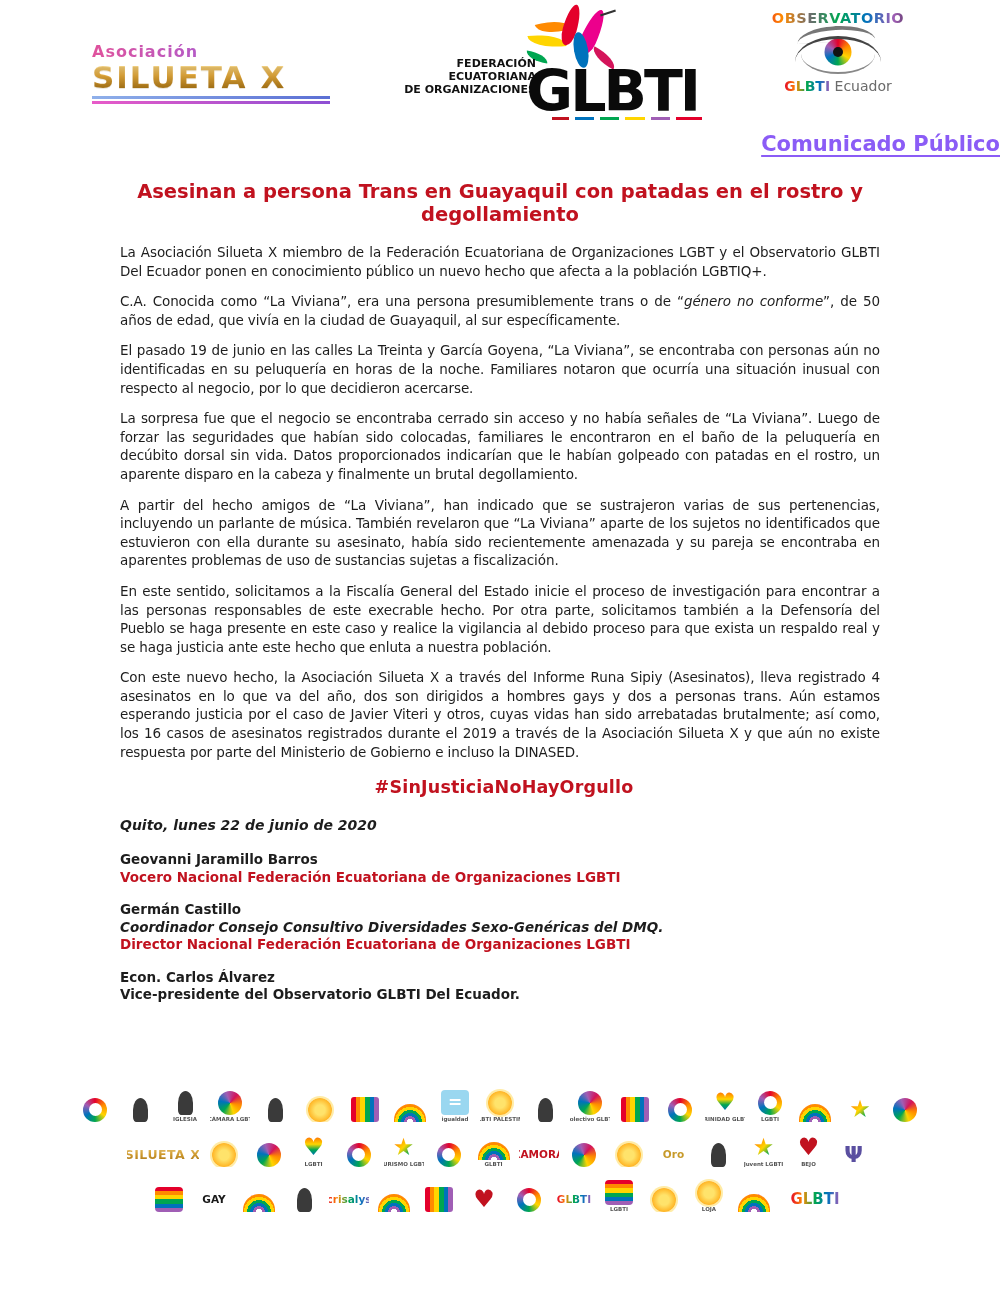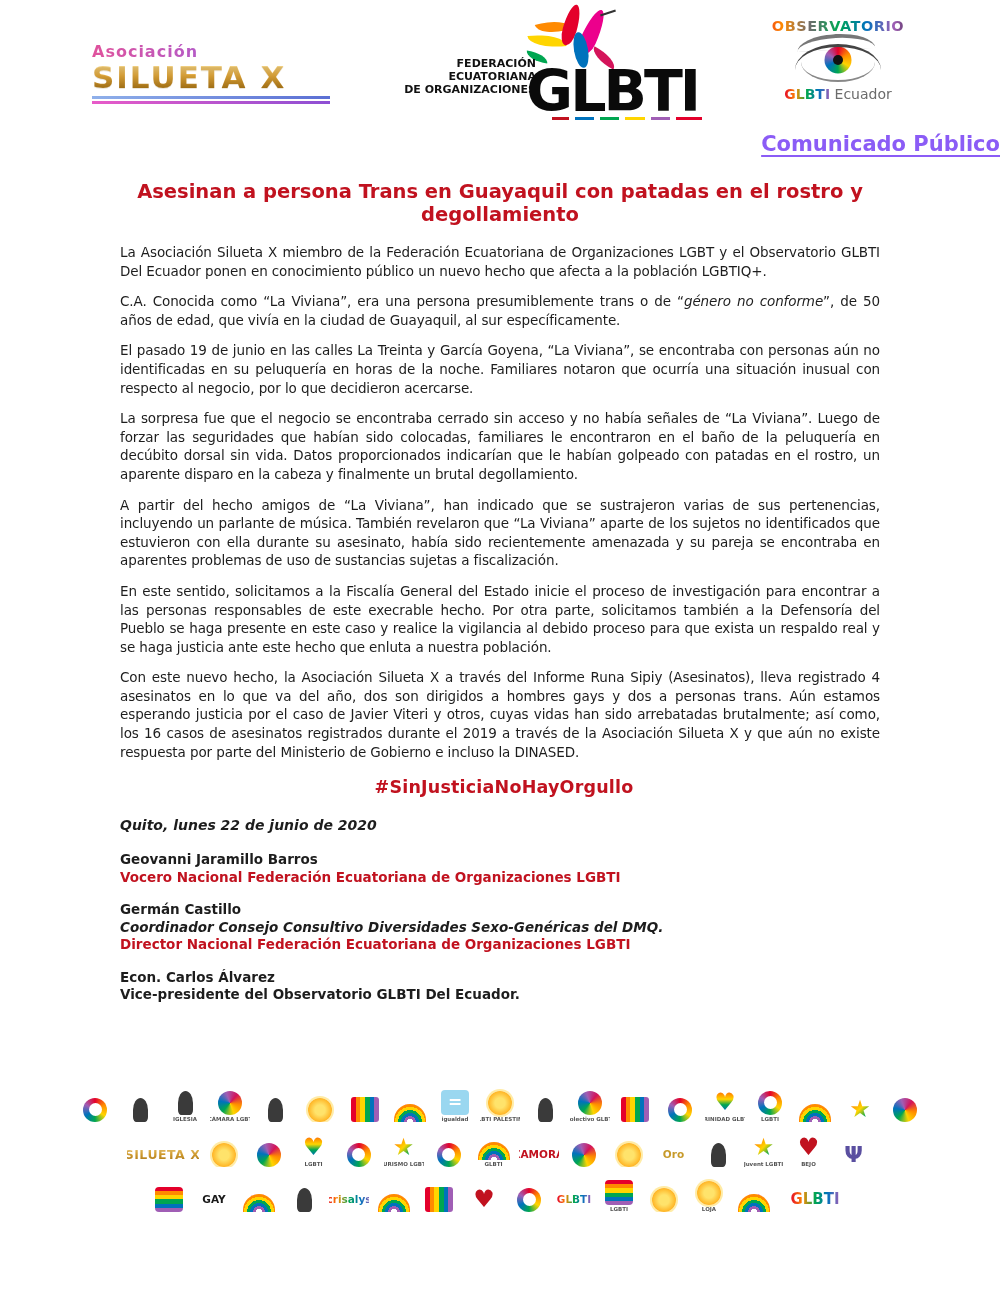--- a/index.html
+++ b/index.html
@@ -36,21 +36,21 @@
   .leaf { position:absolute; }
   .lf1 { left:46px; top:0;  width:14px; height:42px; background:#e4002b; border-radius:50% 50% 50% 50%/62% 62% 38% 38%; transform:rotate(16deg); }
   .lf2 { left:18px; top:16px; width:34px; height:14px; background:#ff8a00; border-radius:0 100% 0 100%; transform:rotate(-16deg); }
   .lf3 { left:10px; top:30px; width:38px; height:14px; background:#ffd500; border-radius:0 100% 0 100%; transform:rotate(-6deg); }
   .lf4 { left:8px;  top:48px; width:22px; height:10px; background:#00a651; border-radius:0 100% 0 100%; transform:rotate(8deg); }
   .lf5 { left:66px; top:4px;  width:16px; height:48px; background:#ec008c; border-radius:50% 50% 50% 50%/70% 70% 30% 30%; transform:rotate(24deg); }
   .lf6 { left:56px; top:28px; width:14px; height:36px; background:#0072bc; border-radius:50%; transform:rotate(-10deg); }
   .lf7 { left:72px; top:48px; width:28px; height:12px; background:#d4145a; border-radius:0 100% 0 100%; transform:rotate(28deg); }
   .beak { left:82px; top:8px; width:16px; height:2px; background:#333; transform:rotate(-18deg); }
 
-  .obs { width:168px; margin-top:10px; text-align:center; }
+  .obs { width:168px; margin-top:2px; text-align:center; }
   .obs-title { font-size:14.5px; font-weight:900; letter-spacing:0.5px;
     background:linear-gradient(90deg,#e4002b,#ff8a00,#6d6d6d,#00a651,#0072bc,#a05eb5,#111);
     -webkit-background-clip:text; background-clip:text; color:transparent; }
   .eye { position:relative; width:86px; height:48px; margin:2px auto 0; }
   .brow { position:absolute; top:-2px; left:2px; right:6px; height:16px; border-top:4px solid #777; border-radius:50%/100% 100% 0 0; transform:rotate(-3deg); }
   .lid-top { position:absolute; left:0; right:0; top:8px; height:26px; border-top:3px solid #444; border-radius:50% 50% 0 0/100% 100% 0 0; }
   .lid-bot { position:absolute; left:6px; right:6px; bottom:2px; height:20px; border-bottom:2px solid #888; border-radius:0 0 50% 50%/0 0 100% 100%; }
   .iris { position:absolute; left:50%; top:24px; transform:translate(-50%,-50%); width:27px; height:27px; border-radius:50%;
     background:conic-gradient(#e4002b,#ff8a00,#ffd500,#00a651,#0072bc,#a05eb5,#e4002b); }
   .pupil { position:absolute; left:50%; top:24px; transform:translate(-50%,-50%); width:10px; height:10px; border-radius:50%; background:#111; }

